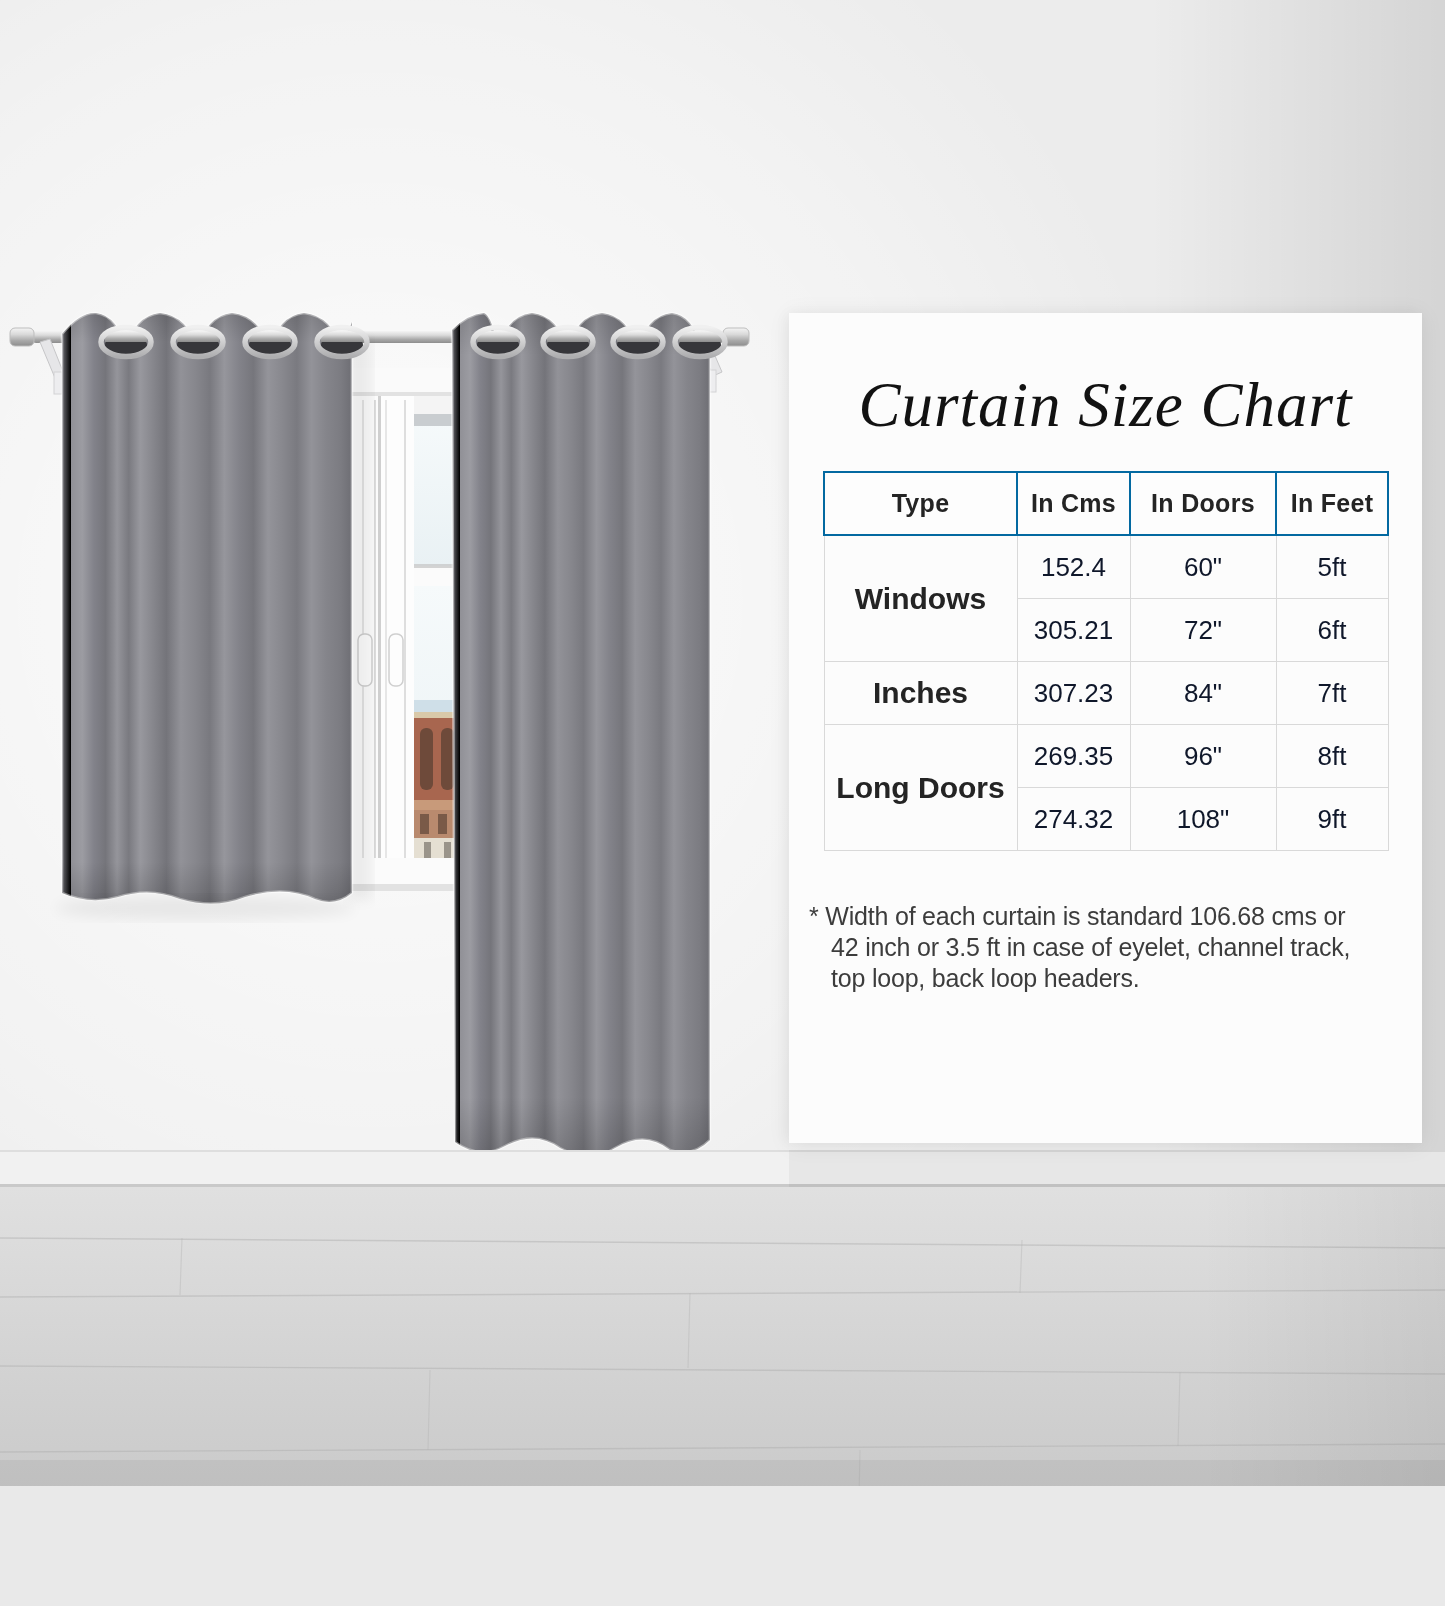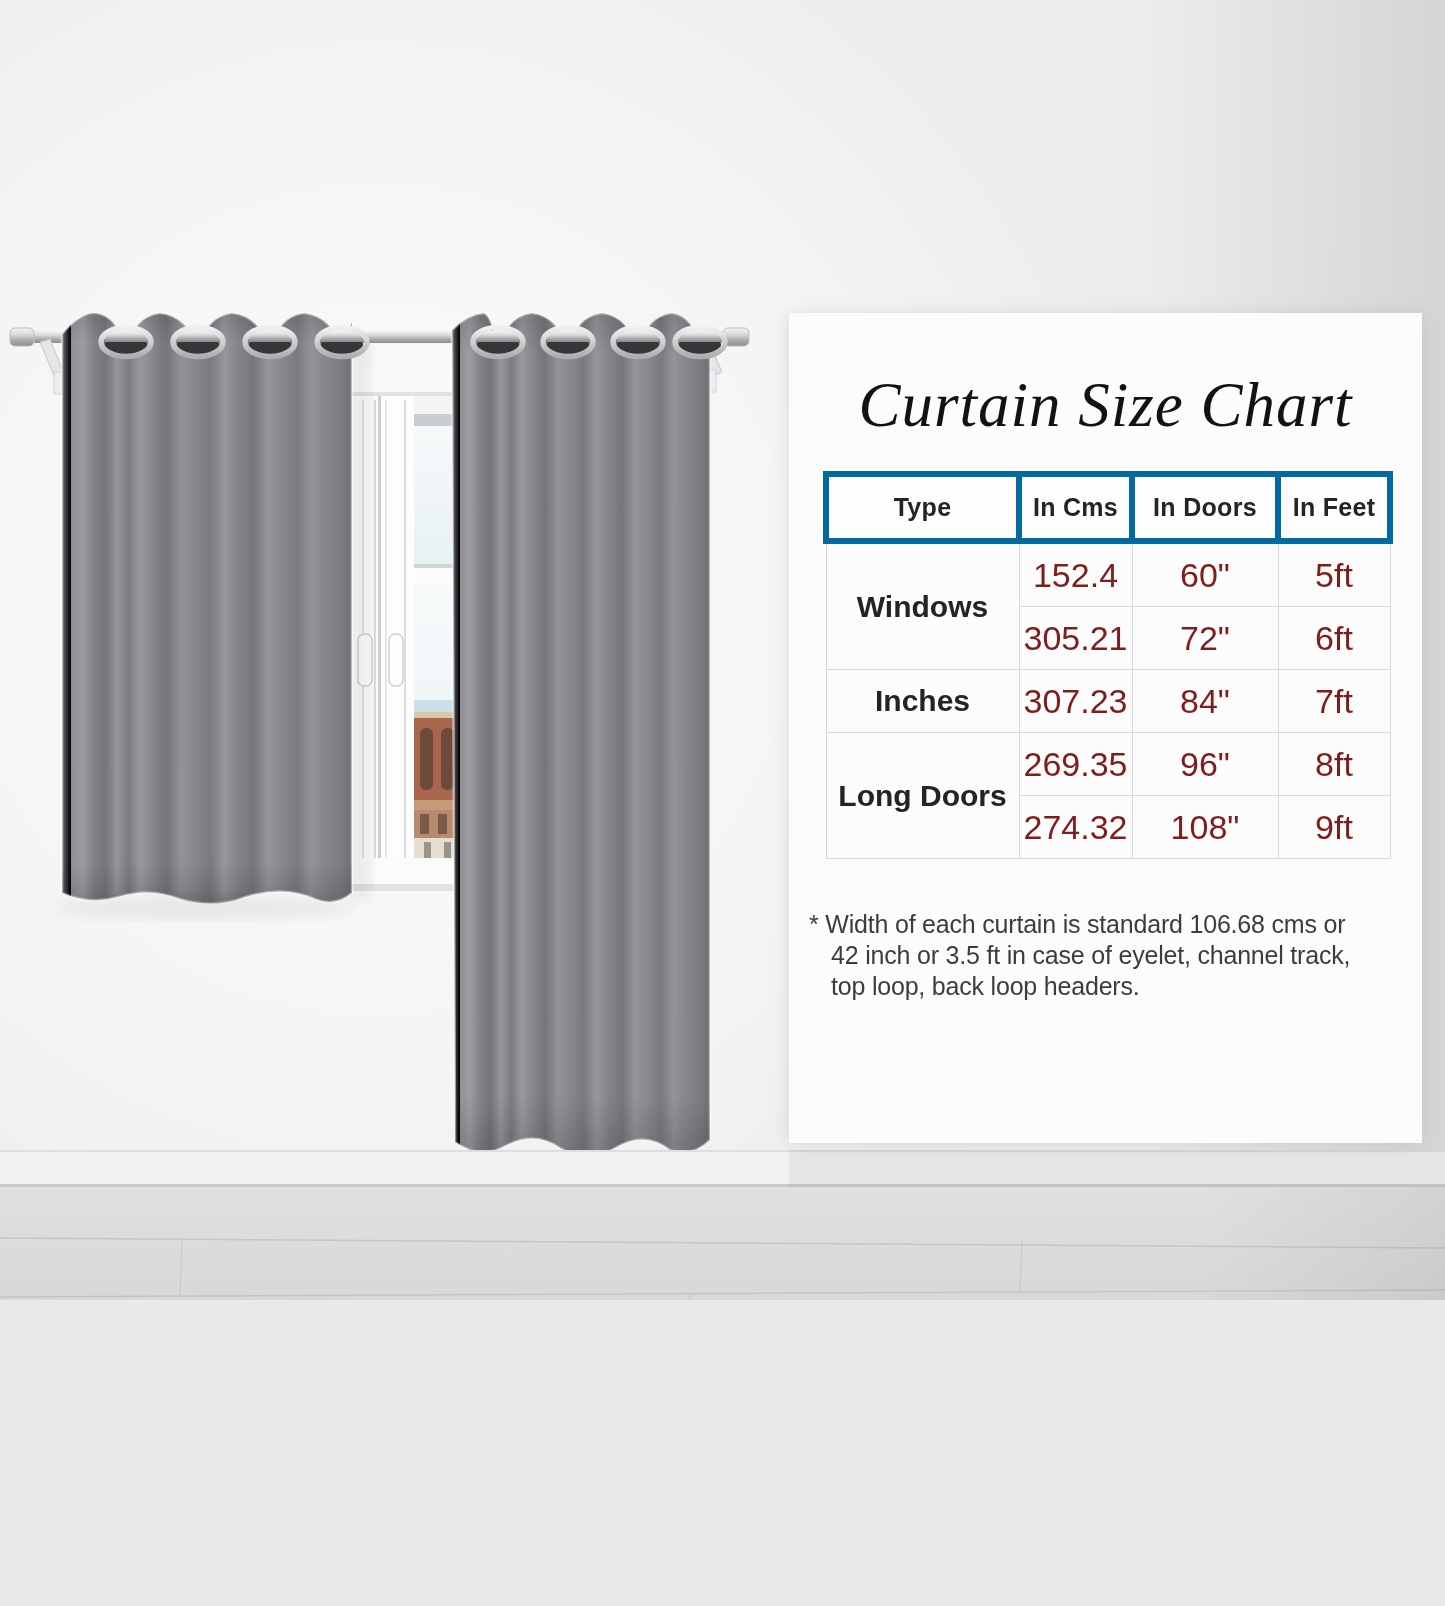--- a/index.html
+++ b/index.html
@@ -1,32 +1,32 @@
 <!DOCTYPE html>
 <html><head>
 <meta charset="utf-8">
 <style>
   html,body{margin:0;padding:0;background:#e9e9e9;}
-  #canvas{position:relative;width:1445px;height:1300px;overflow:hidden;
+  #canvas{position:relative;width:1445px;height:1486px;overflow:hidden;
           font-family:"Liberation Sans",sans-serif;}
   #scene{position:absolute;left:0;top:0;}
 
   
   .panel{position:absolute;left:789px;top:313px;width:633px;height:830px;
          background:#fcfcfc;box-shadow:0 2px 22px rgba(0,0,0,.07), -4px 0 12px rgba(0,0,0,.03);}
   .panel h1{margin:0;padding-top:56px;text-align:center;
             font-family:"Liberation Serif",serif;font-style:italic;font-weight:400;
             font-size:63px;line-height:72px;letter-spacing:1px;color:#121212;}
   table.size-chart{margin:30px 0 0 34px;width:564px;border-collapse:collapse;table-layout:fixed;}
   .size-chart col.c1{width:193px}.size-chart col.c2{width:113px}
   .size-chart col.c3{width:146px}.size-chart col.c4{width:112px}
   .size-chart th{height:59px;font-weight:700;font-size:25px;color:#242424;
-                 letter-spacing:.3px;border:6px solid #0369a1;background:#fdfdfd;}
+                 letter-spacing:.3px;border:2px solid #0369a1;background:#fdfdfd;}
   .size-chart td{height:60px;text-align:center;vertical-align:middle;
-                 font-size:34px;color:#7f1d1d;border:1px solid #d9d9d9;}
+                 font-size:26px;color:#0f172a;border:1px solid #d9d9d9;}
   .size-chart td.type{font-weight:700;font-size:30px;color:#242424;}
   .notes{margin:50px 0 0 20px;width:585px;}
   .note{font-size:25px;line-height:31px;color:#3c3c3c;letter-spacing:-.2px;
         white-space:pre-line;padding-left:22px;text-indent:-22px;margin:0 0 31px 0;}
 </style>
 </head>
 <body>
 
 <div id="canvas">
 

